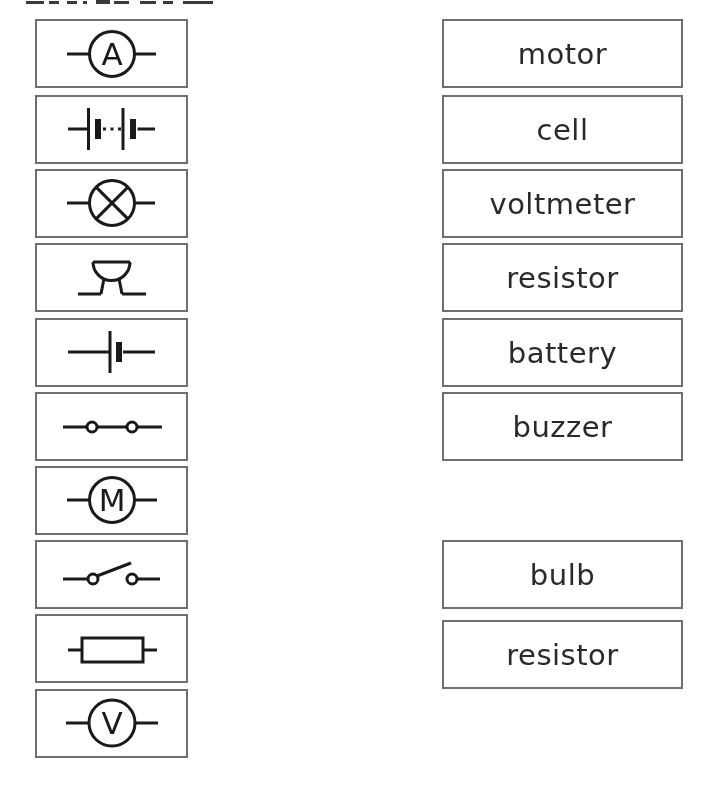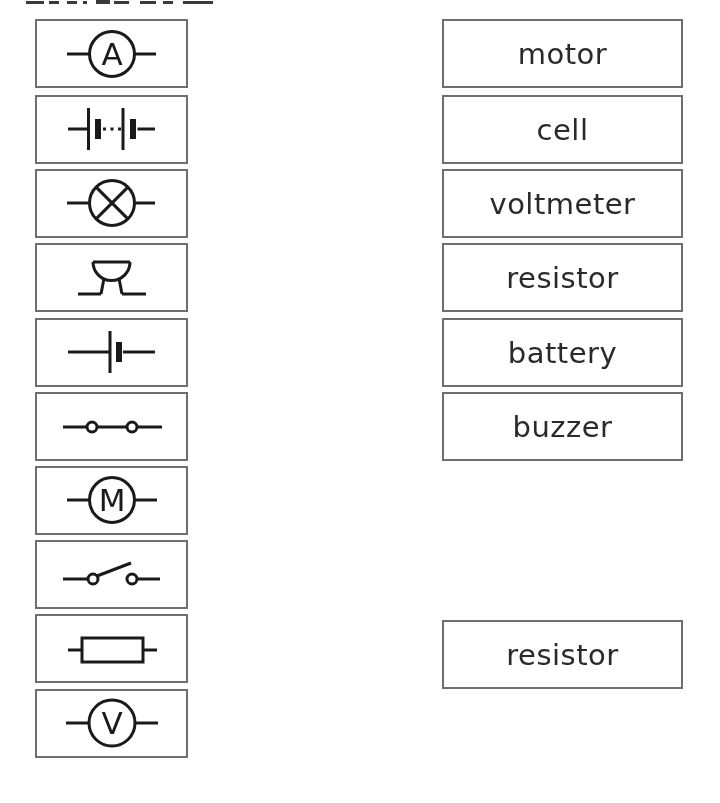--- a/index.html
+++ b/index.html
@@ -171,19 +171,22 @@
 
   <div class="box label-box" style="top:318px">
     <span class="label-text">battery</span>
   </div>
 
   <div class="box label-box" style="top:392px">
     <span class="label-text">buzzer</span>
   </div>
 
 
+  <div class="box label-box" style="top:540px">
+    <span class="label-text">bulb</span>
+  </div>
 
   <div class="box label-box" style="top:620px">
     <span class="label-text">resistor</span>
   </div>
 
 
 </div>
 
 </body></html>

